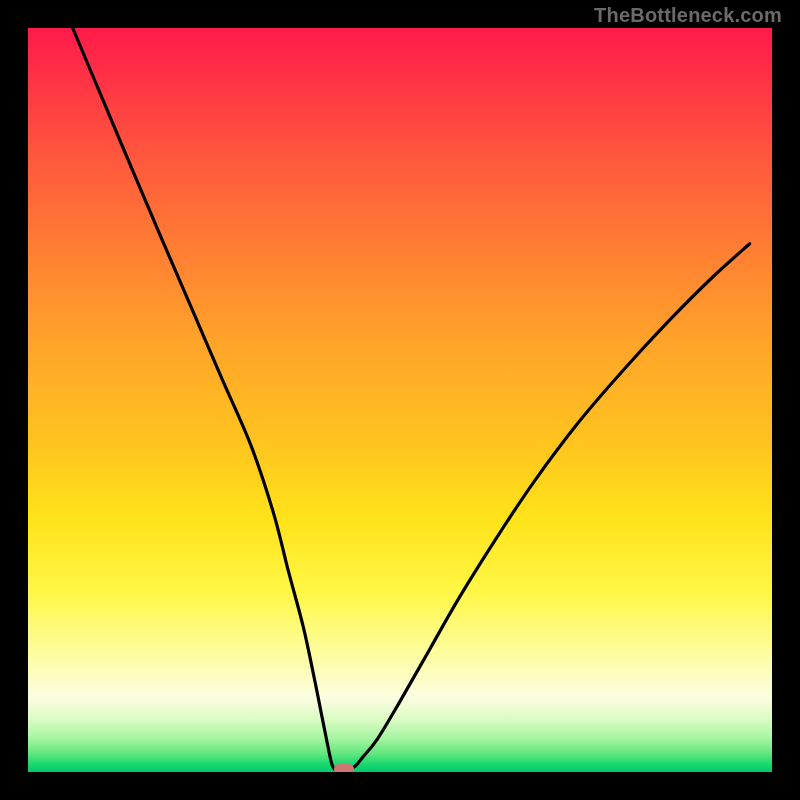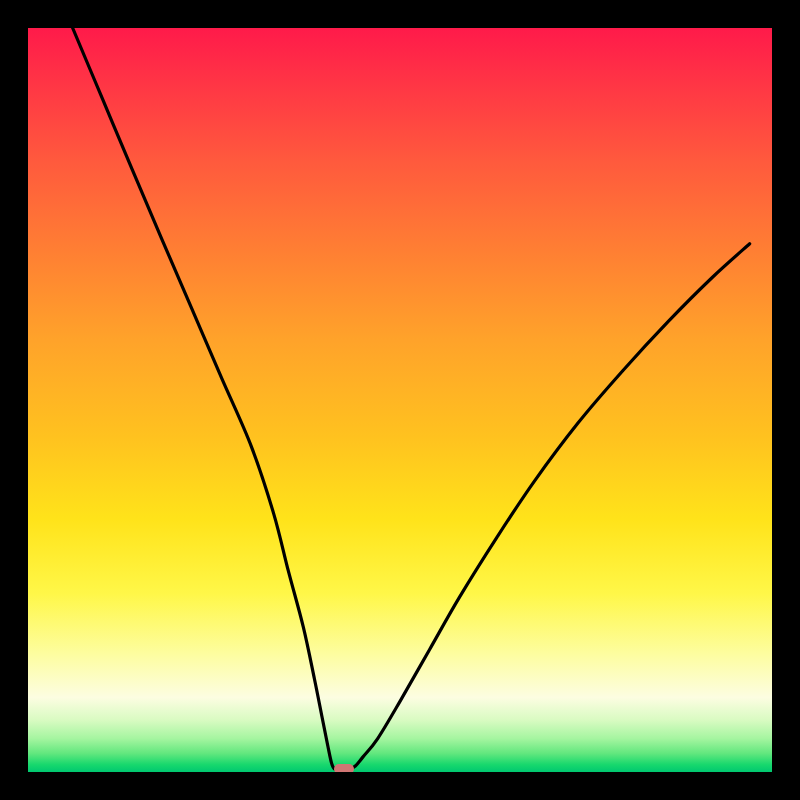--- a/index.html
+++ b/index.html
@@ -68,20 +68,21 @@
     height: 10px;
     background: #d07674;
     border-radius: 5px;
     transform: translate(-50%, -50%);
   }
 </style>
 </head>
 <body>
 
 <div class="frame">
+  <div class="watermark">TheBottleneck.com</div>
 
   <div class="plot-area">
     <svg class="curve-svg" viewBox="0 0 744 744" preserveAspectRatio="none">
       <path id="curve-path" fill="none" stroke="#000" stroke-width="3.2" stroke-linecap="round" stroke-linejoin="round" d="M 44.64 0.00 C 49.60 11.78, 64.48 47.12, 74.40 70.68 C 84.32 94.24, 94.24 117.92, 104.16 141.36 C 114.08 164.80, 124.00 188.11, 133.92 211.30 C 143.84 234.48, 153.76 257.42, 163.68 280.49 C 173.60 303.55, 183.52 326.74, 193.44 349.68 C 203.36 372.62, 214.52 395.56, 223.20 418.13 C 231.88 440.70, 239.32 464.26, 245.52 485.09 C 251.72 505.92, 255.44 524.15, 260.40 543.12 C 265.36 562.09, 270.94 580.94, 275.28 598.92 C 279.62 616.90, 283.34 636.12, 286.44 651.00 C 289.54 665.88, 291.65 677.04, 293.88 688.20 C 296.11 699.36, 298.22 710.15, 299.83 717.96 C 301.44 725.77, 302.44 731.23, 303.55 735.07 C 304.67 738.92, 305.29 740.03, 306.53 741.02 C 307.77 742.02, 308.51 741.02, 310.99 741.02 C 313.47 741.02, 318.68 741.52, 321.41 741.02 C 324.14 740.53, 325.13 740.03, 327.36 738.05 C 329.59 736.06, 331.08 733.71, 334.80 729.12 C 338.52 724.53, 343.48 719.82, 349.68 710.52 C 355.88 701.22, 363.32 688.20, 372.00 673.32 C 380.68 658.44, 391.84 638.60, 401.76 621.24 C 411.68 603.88, 420.36 587.76, 431.52 569.16 C 442.68 550.56, 456.32 528.86, 468.72 509.64 C 481.12 490.42, 492.28 473.06, 505.92 453.84 C 519.56 434.62, 535.68 412.92, 550.56 394.32 C 565.44 375.72, 580.32 358.98, 595.20 342.24 C 610.08 325.50, 624.96 309.38, 639.84 293.88 C 654.72 278.38, 670.84 262.26, 684.48 249.24 C 698.12 236.22, 715.48 221.34, 721.68 215.76"></path>
     </svg>
     <div id="marker" class="marker" style="left: 316.2px; top: 741.024px;"></div>
   </div>
 </div>
 
 </body></html>

